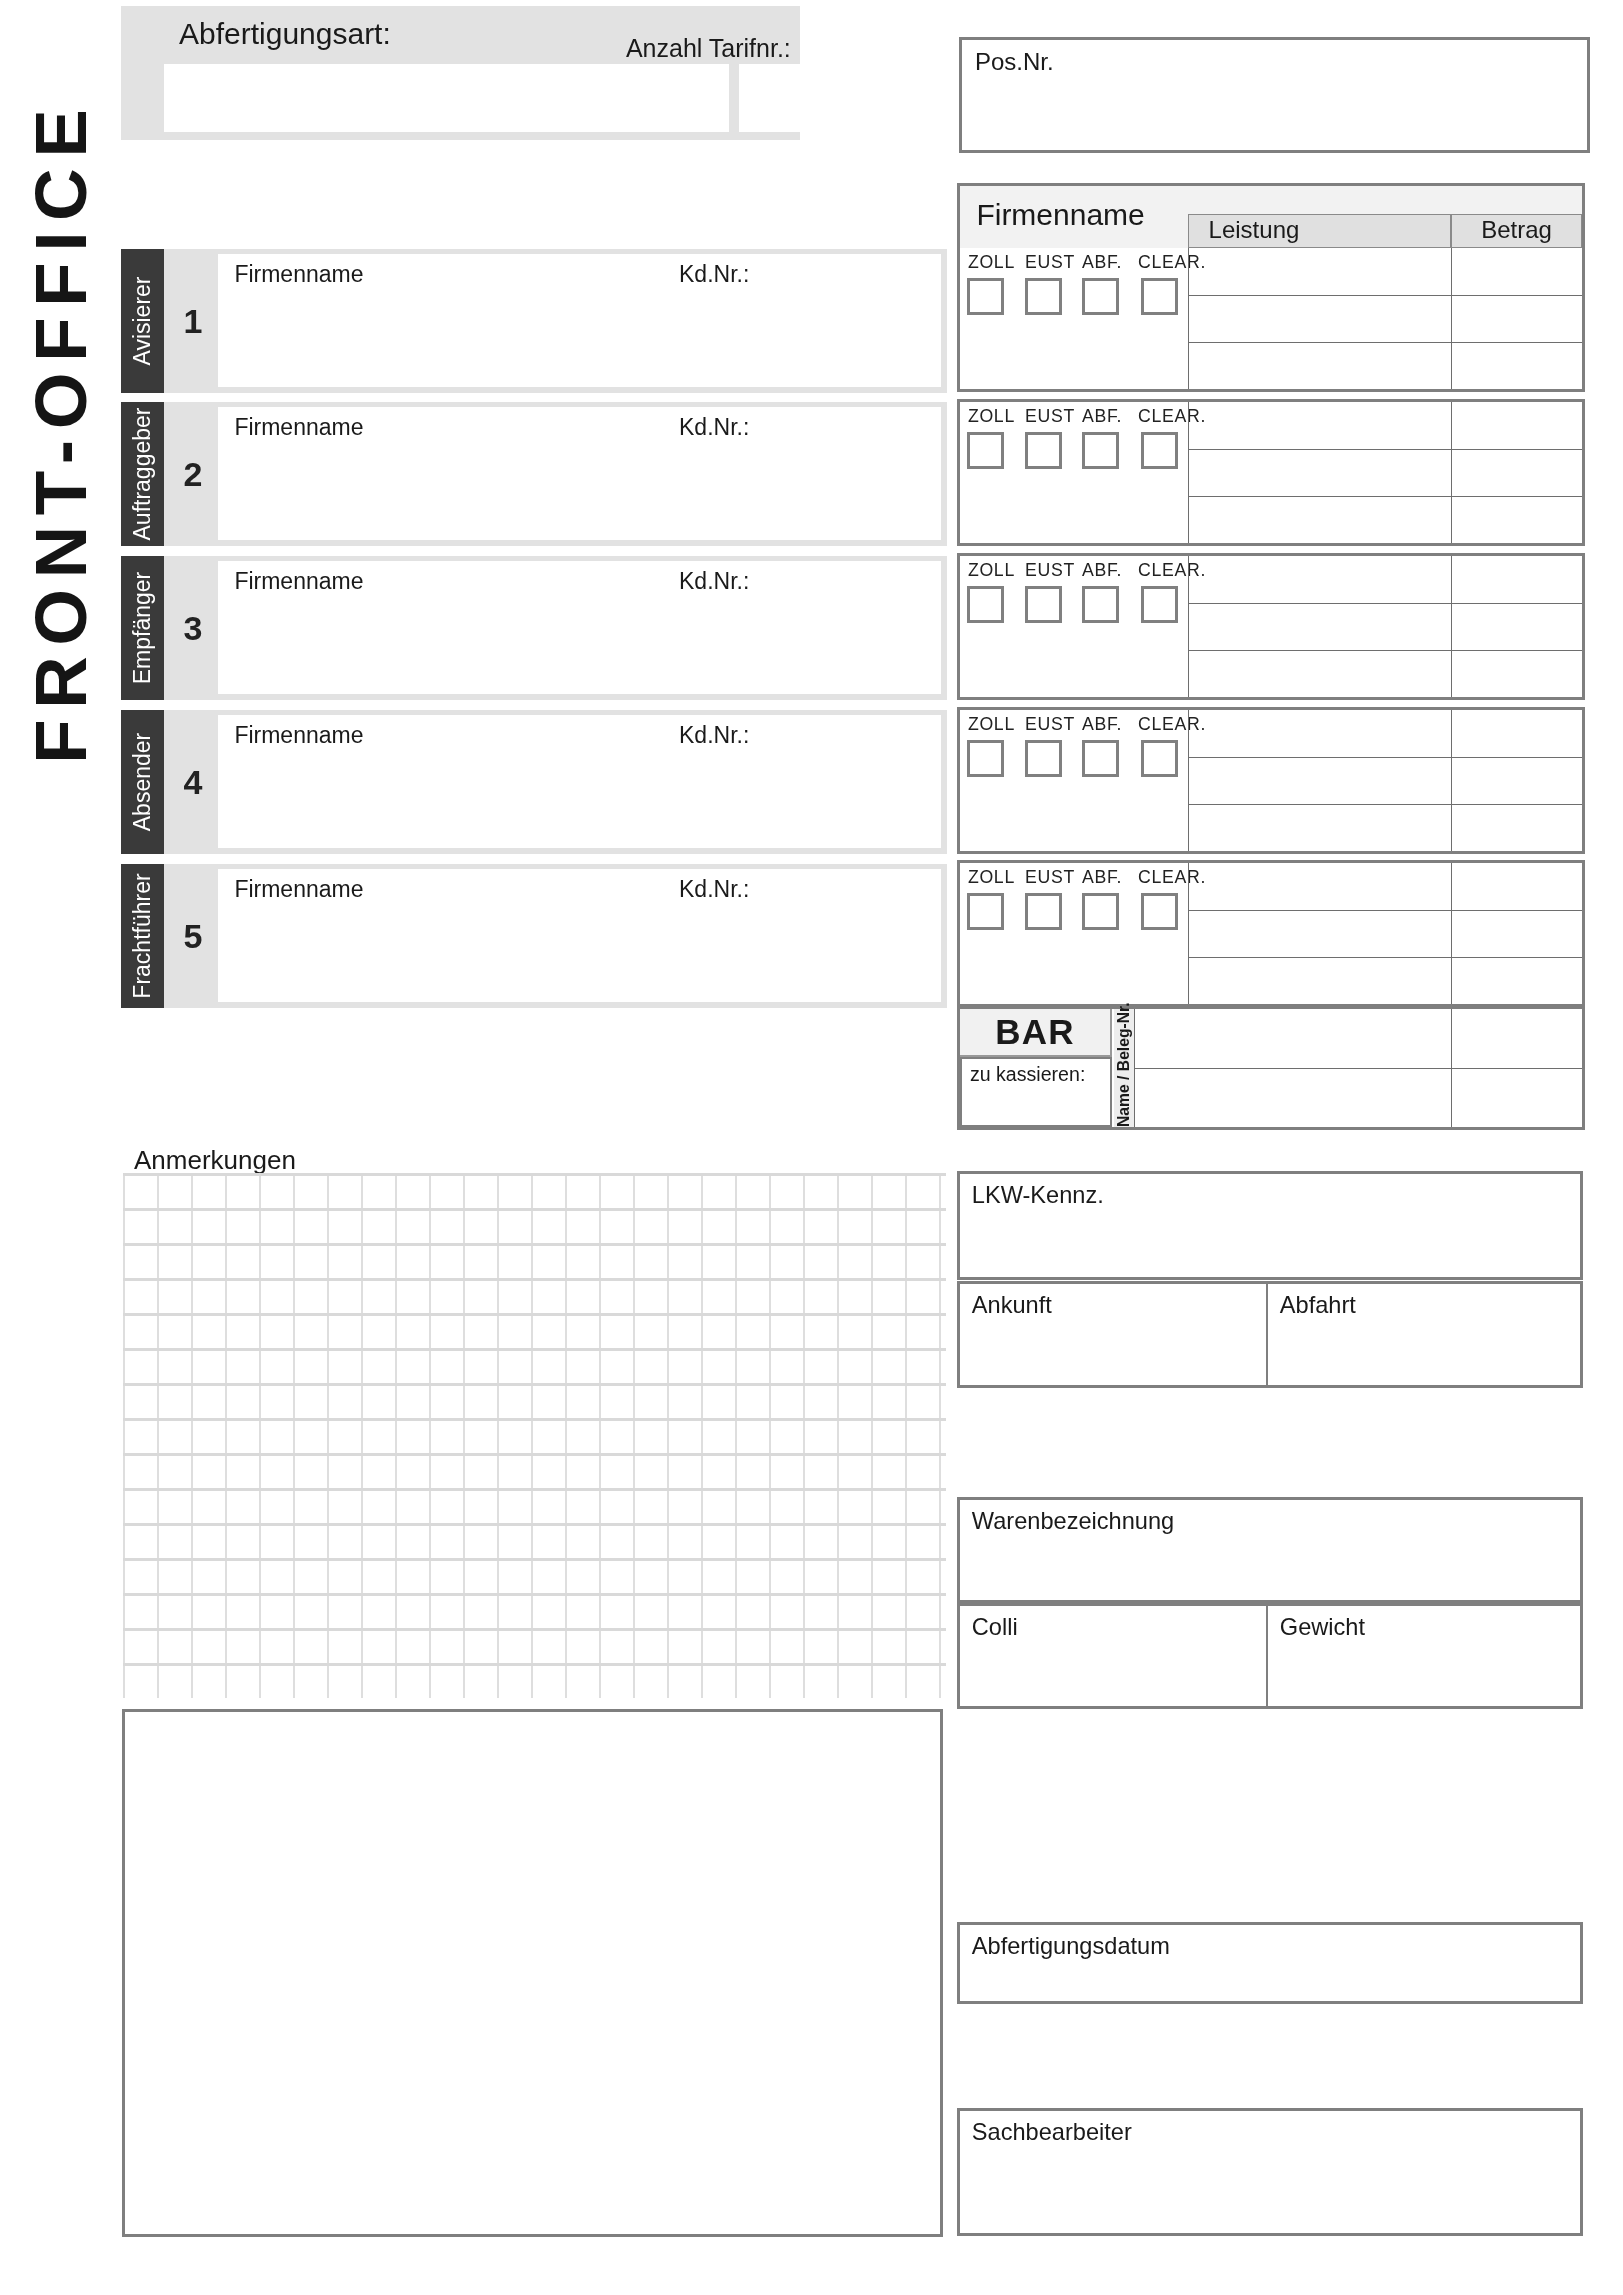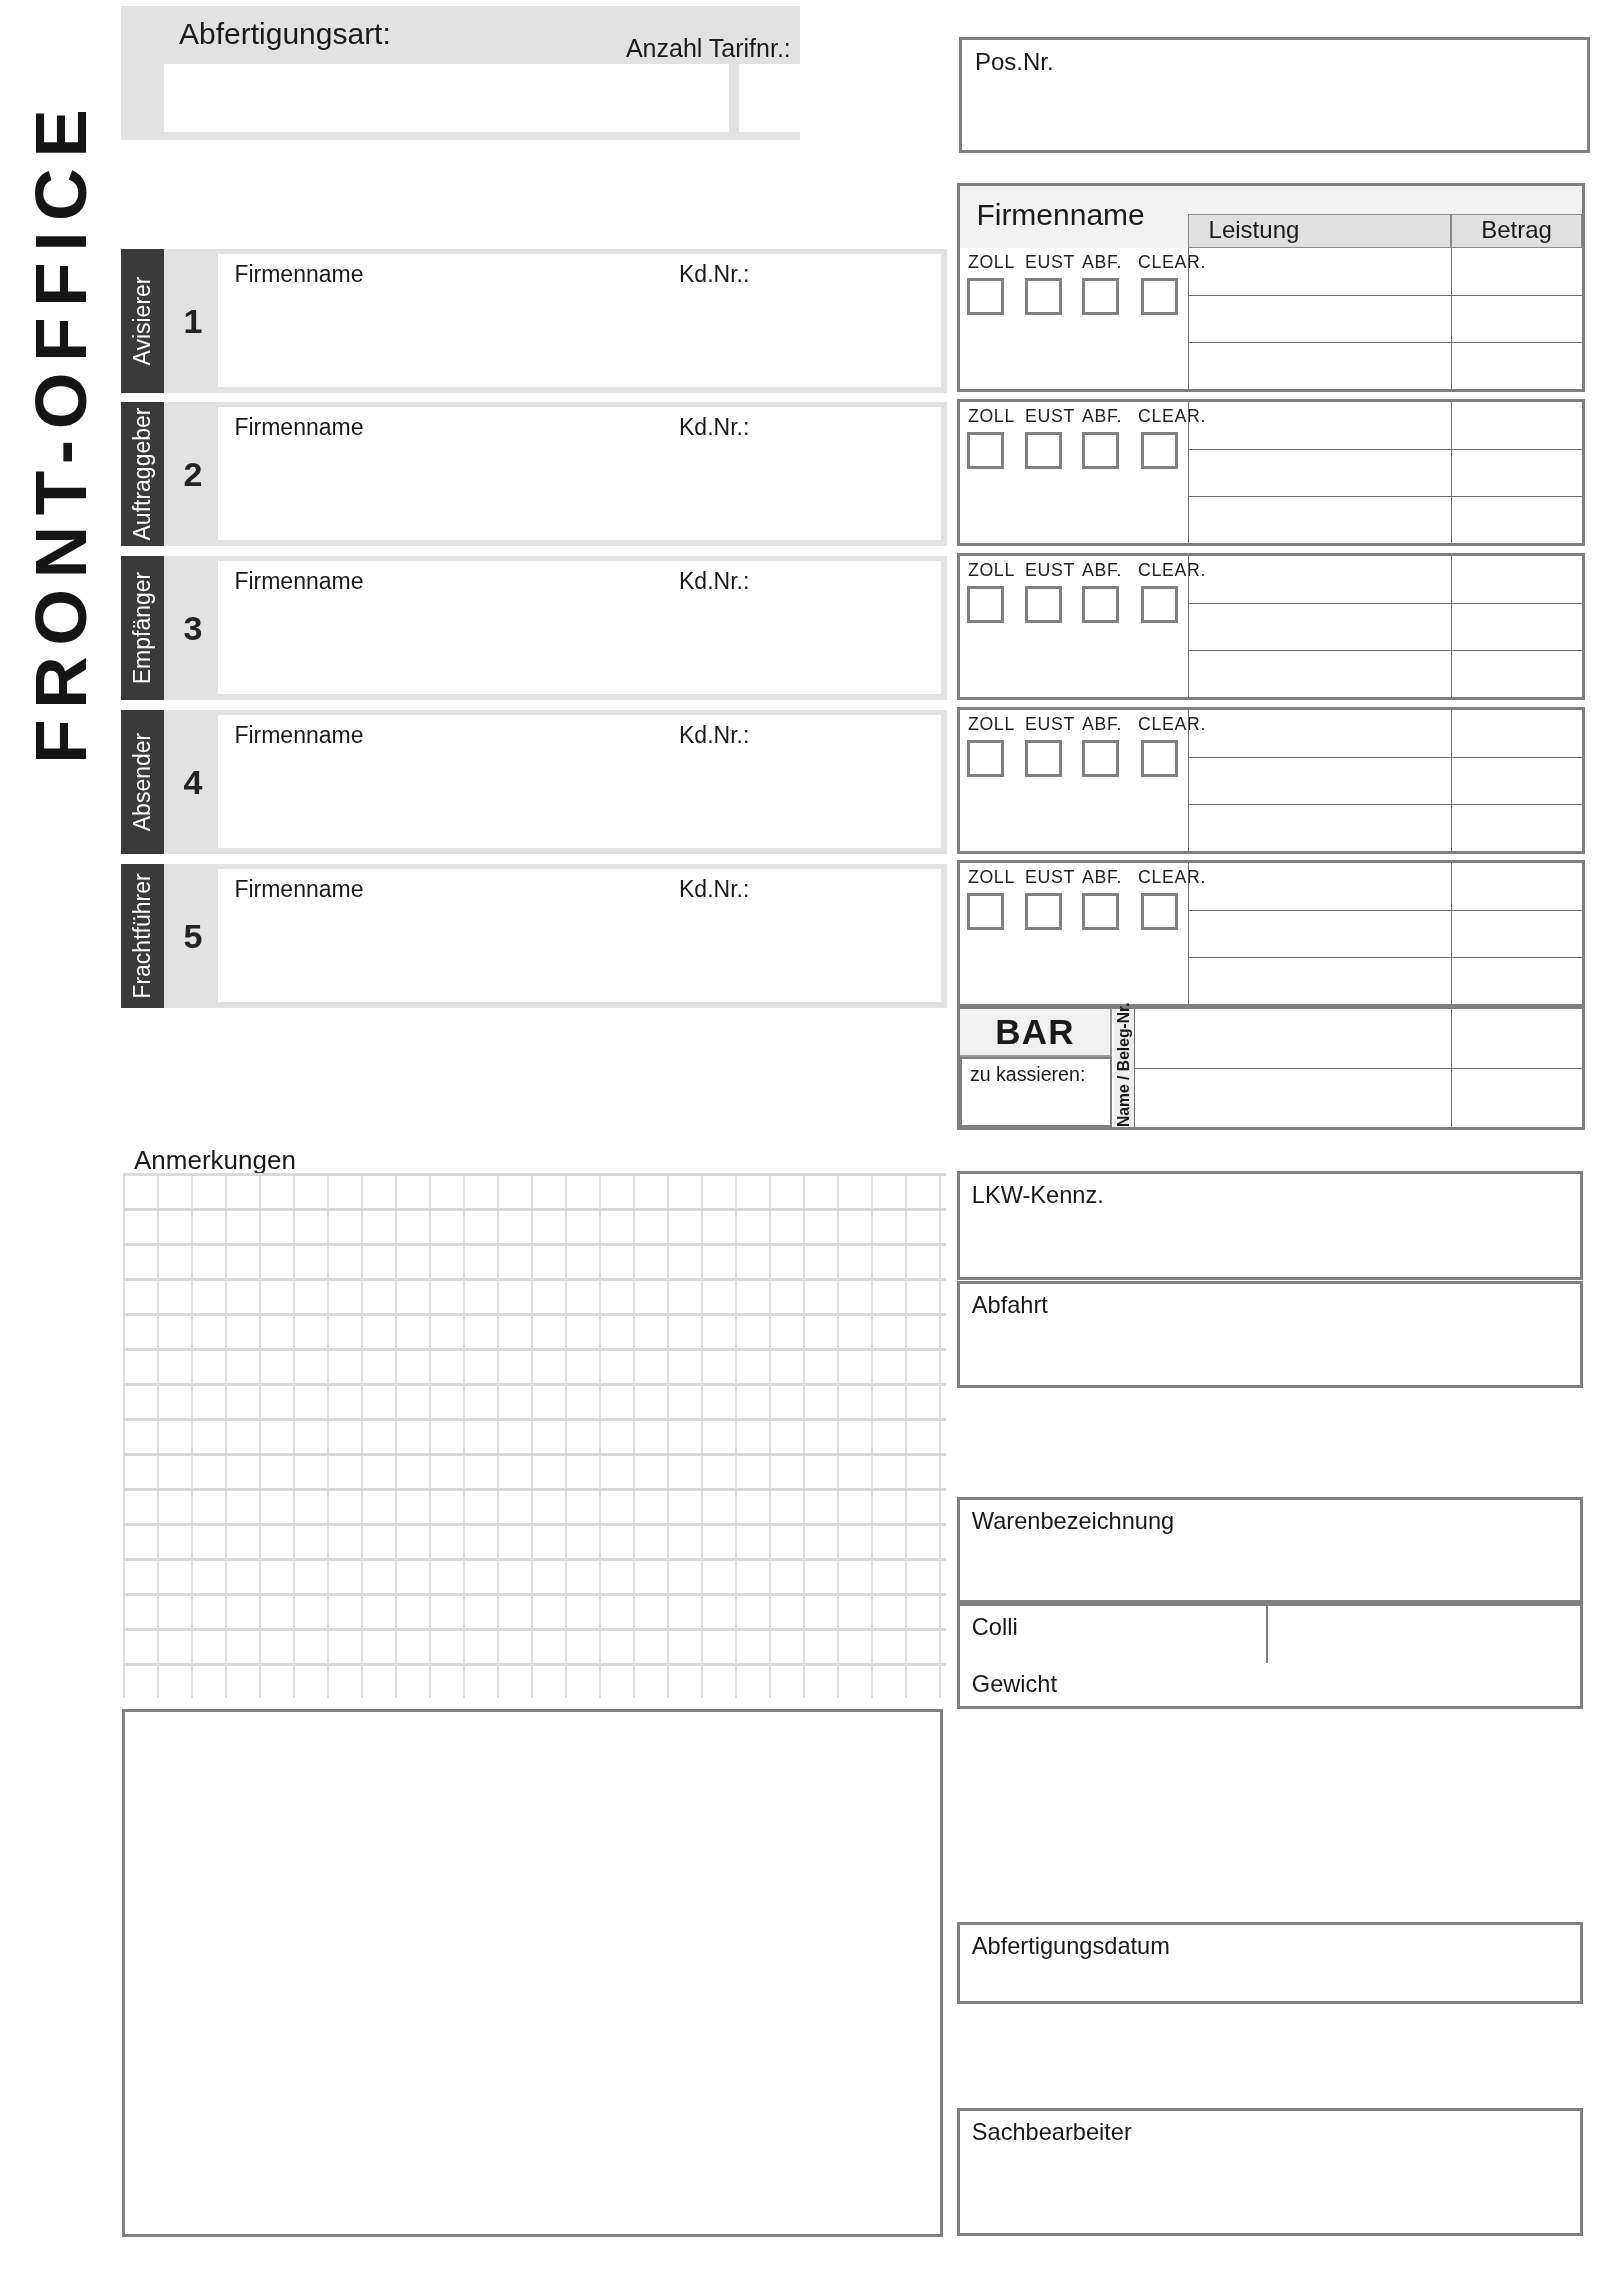--- a/index.html
+++ b/index.html
@@ -297,29 +297,32 @@
 
 <span class="abs notes-label">Anmerkungen</span>
 <div class="abs notes-grid"></div>
 
 <div class="abs big-box"></div>
 
 <div class="abs rbox" style="top:1171px;height:109px;">
   <span class="lbl">LKW-Kennz.</span>
 </div>
 <div class="abs rbox split" style="top:1281px;height:107px;">
+  <div class="cell-l">
+    <span class="lbl">Ankunft</span>
+  </div>
   <div class="cell-r">
     <span class="lbl">Abfahrt</span>
   </div>
 </div>
 
 <div class="abs rbox" style="top:1497px;height:106px;">
   <span class="lbl">Warenbezeichnung</span>
 </div>
-<div class="abs rbox split" style="top:1603px;height:106px;flex-direction:column;">
+<div class="abs rbox split" style="top:1603px;height:106px;">
   <div class="cell-l">
     <span class="lbl">Colli</span>
   </div>
   <div class="cell-r">
     <span class="lbl">Gewicht</span>
   </div>
 </div>
 
 <div class="abs rbox" style="top:1922px;height:82px;">
   <span class="lbl">Abfertigungsdatum</span>

